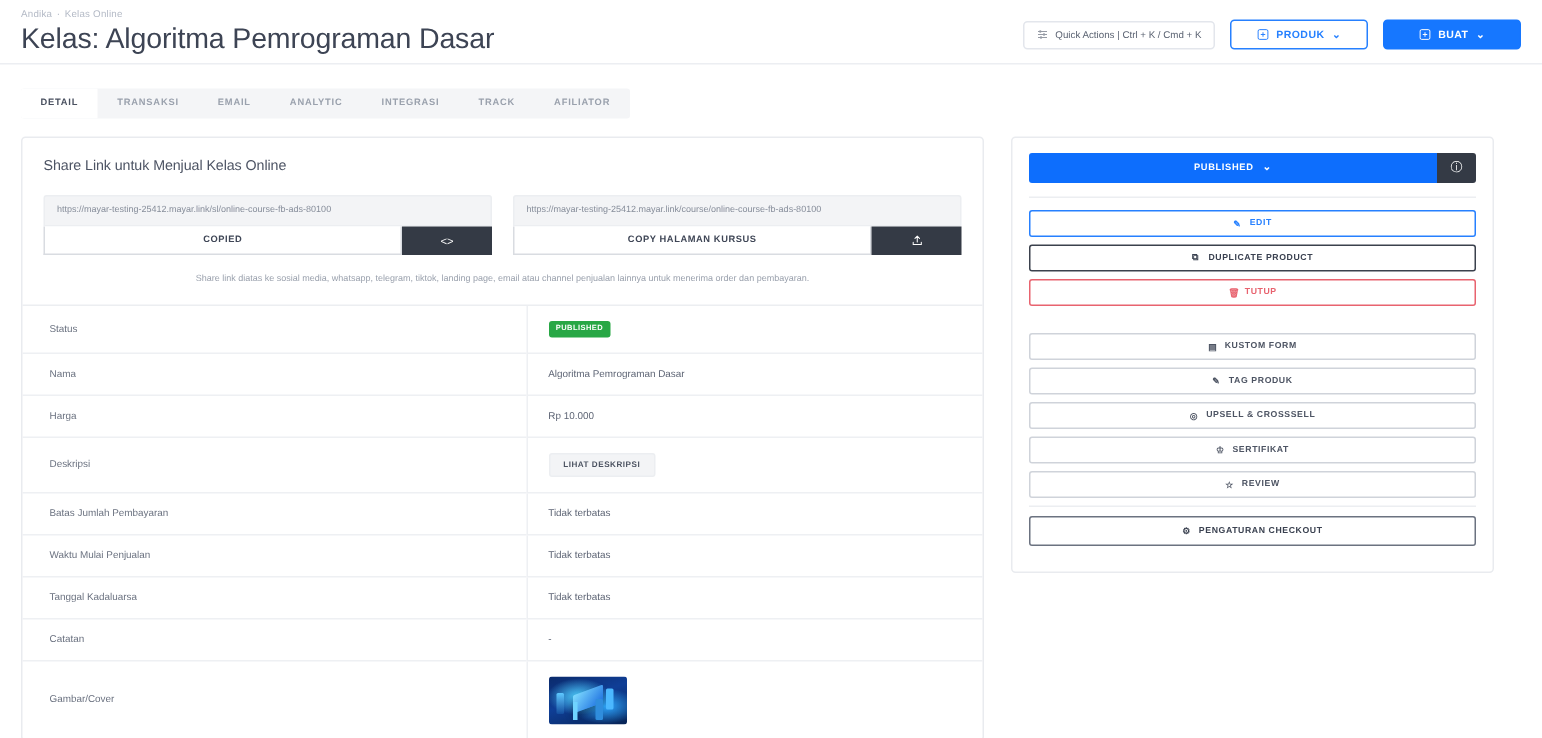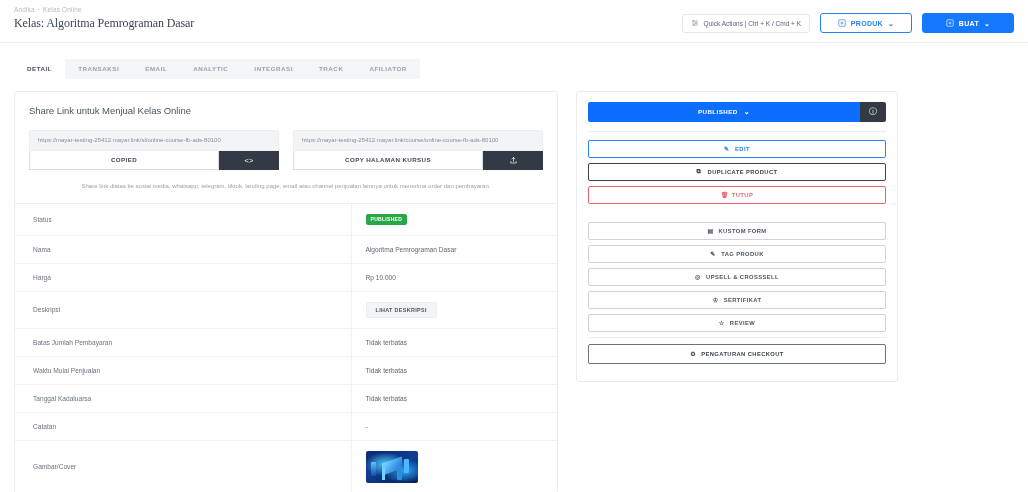--- a/index.html
+++ b/index.html
@@ -23,26 +23,25 @@
   .header-left { padding-top: 2px; }
   .breadcrumb {
     font-size: 6.5px;
     color: #b4bac6;
     letter-spacing: .15px;
     margin-bottom: 3px;
     white-space: nowrap;
   }
   .breadcrumb .sep { margin: 0 3px; }
   .page-title {
-    font-size: 12px;
+    font-size: 19px;
     font-weight: 400;
     color: #3d4454;
     letter-spacing: -.1px;
     white-space: nowrap;
-    font-family: Liberation Serif, serif;
   }
   .header-right {
     display: flex;
     align-items: center;
     gap: 10px;
     padding-top: 9px;
   }
   .quick-actions {
     display: flex; align-items: center; gap: 5px;
     border: 1px solid #e3e6ec;
@@ -98,21 +97,21 @@
     display: flex;
     gap: 18px;
     padding: 12px 14px 0 14px;
     align-items: flex-start;
   }
   .card {
     background: #fff;
     border: 1px solid #e9ebef;
     border-radius: 3px;
   }
-  .left-card { width: 544px; }
+  .left-card { width: 642px; }
   .right-card { width: 322px; padding: 10px 11px 12px 11px; }
 
   
   .share-head {
     font-size: 9.5px;
     color: #4d5464;
     padding: 13px 14px 0 14px;
     letter-spacing: -.05px;
   }
   .share-row {

